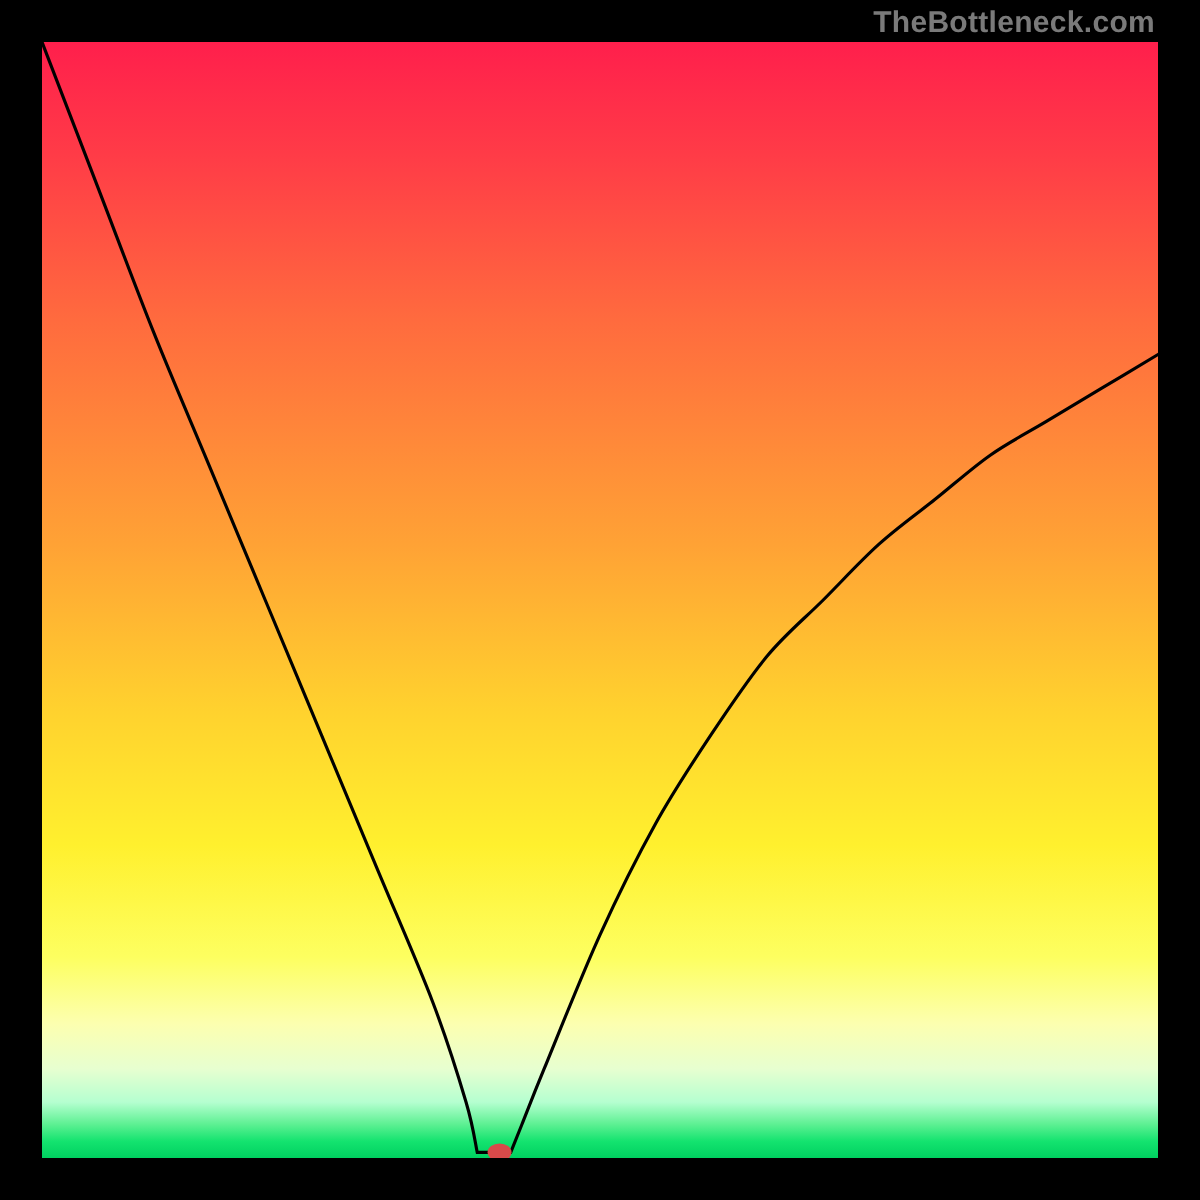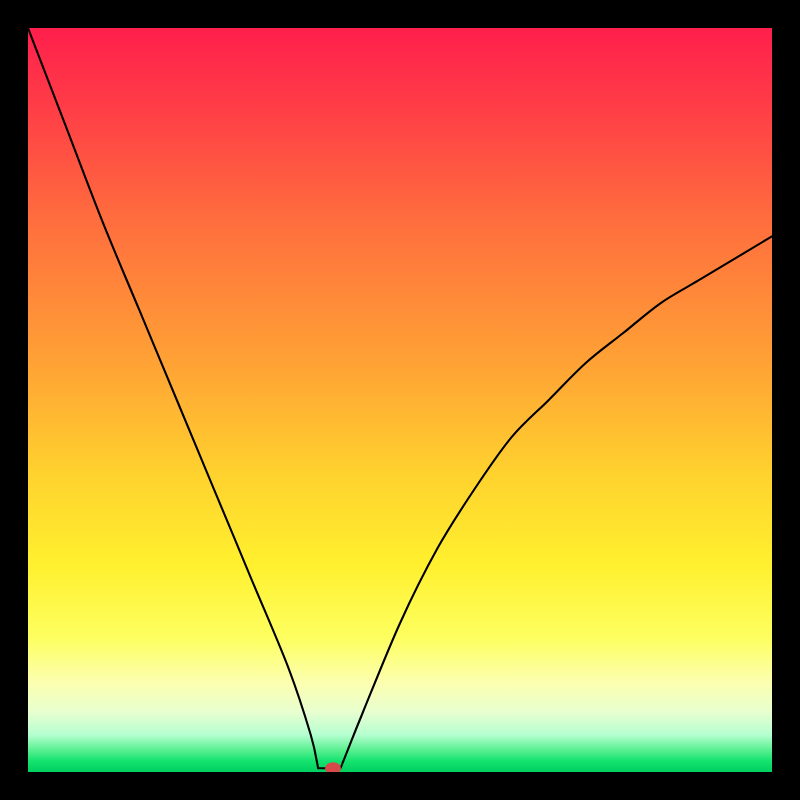--- a/index.html
+++ b/index.html
@@ -68,20 +68,21 @@
     stroke: #000;
     stroke-width: 2.1;
     stroke-linecap: round;
   }
 </style>
 </head>
 <body>
 
 <div class="frame">
 
+  <div class="watermark">TheBottleneck.com</div>
 
   <div class="plot-area">
     <svg viewBox="0 0 744 744" preserveAspectRatio="none">
       <path id="curve-path" class="curve" d="M 0.00 0.00 C 6.20 16.12, 24.80 64.48, 37.20 96.72 C 49.60 128.96, 62.00 162.44, 74.40 193.44 C 86.80 224.44, 99.20 252.96, 111.60 282.72 C 124.00 312.48, 136.40 342.24, 148.80 372.00 C 161.20 401.76, 173.60 431.52, 186.00 461.28 C 198.40 491.04, 210.80 520.80, 223.20 550.56 C 235.60 580.32, 250.48 613.80, 260.40 639.84 C 270.32 665.88, 277.76 690.06, 282.72 706.80 C 287.68 723.54, 288.92 734.70, 290.16 740.28 L 312.48 740.28C 313.72 737.18, 316.20 730.98, 319.92 721.68 C 323.64 712.38, 326.12 705.56, 334.80 684.48 C 343.48 663.40, 359.60 622.48, 372.00 595.20 C 384.40 567.92, 396.80 543.12, 409.20 520.80 C 421.60 498.48, 434.00 479.88, 446.40 461.28 C 458.80 442.68, 471.20 424.08, 483.60 409.20 C 496.00 394.32, 508.40 384.40, 520.80 372.00 C 533.20 359.60, 545.60 345.96, 558.00 334.80 C 570.40 323.64, 582.80 314.96, 595.20 305.04 C 607.60 295.12, 620.00 283.96, 632.40 275.28 C 644.80 266.60, 657.20 260.40, 669.60 252.96 C 682.00 245.52, 694.40 238.08, 706.80 230.64 C 719.20 223.20, 737.80 212.04, 744.00 208.32"></path>
       <ellipse id="marker-el" class="marker" cx="305.04" cy="740.28" rx="8" ry="6" fill="#d84a4a"></ellipse>
     </svg>
   </div>
 
 </div>
 

